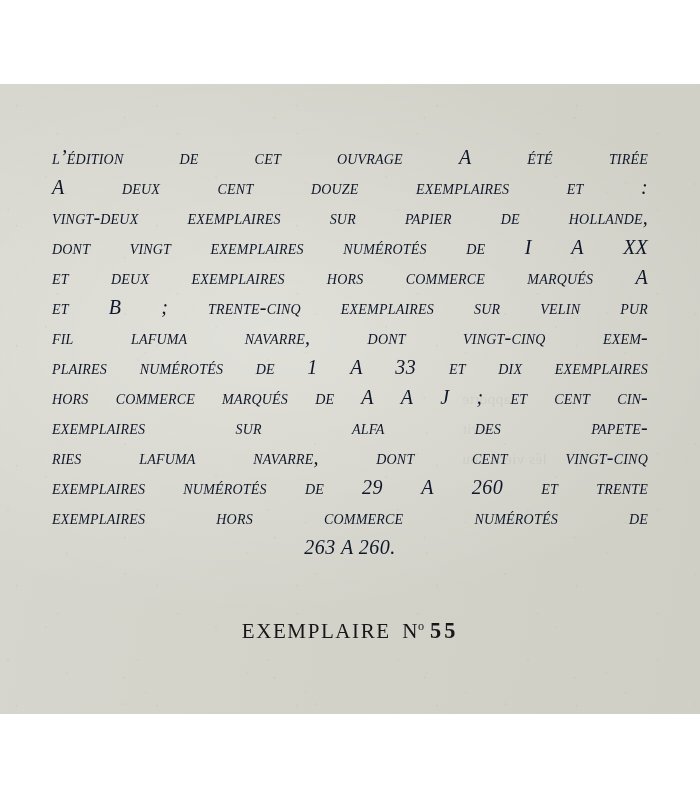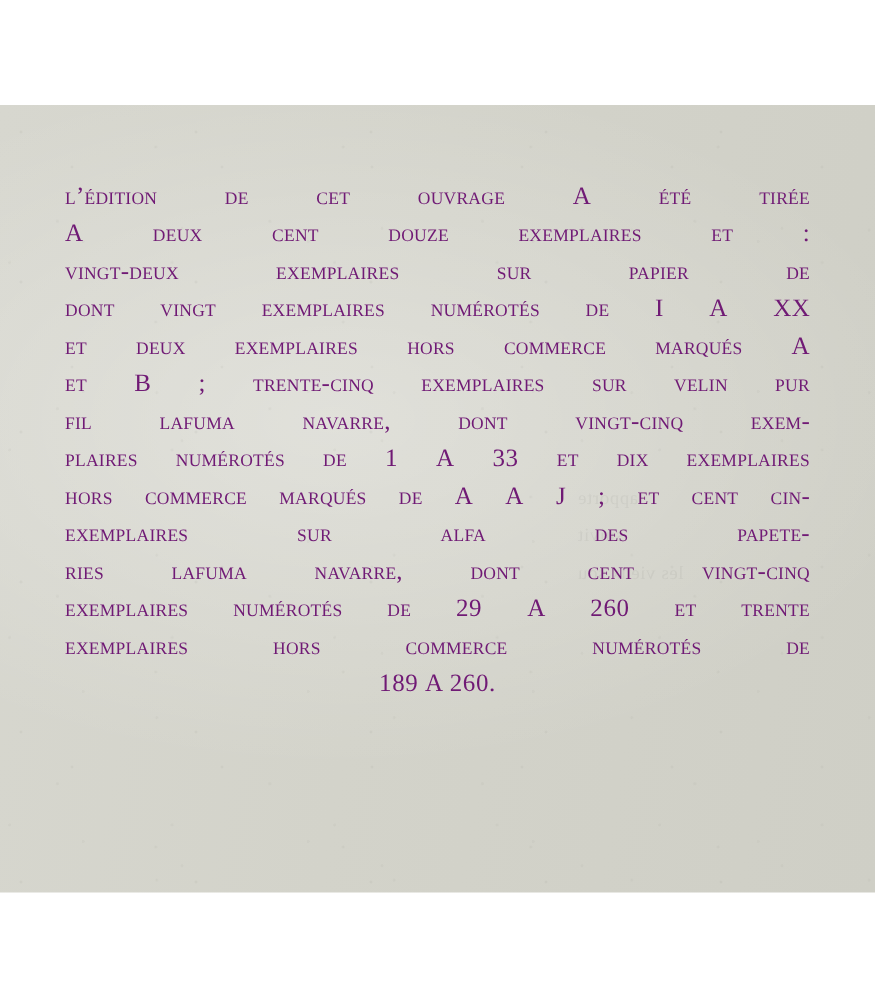--- a/index.html
+++ b/index.html
@@ -76,25 +76,26 @@
     left: 52px;
     top: 142px;
     width: 596px;
   }
 
   .colophon-line {
     display: block;
     height: 30px;
     line-height: 30px;
     white-space: nowrap;
-    color: #701a75;
+    color: #0f172a;
     font-size: 20px;
     font-variant: small-caps;
     text-transform: lowercase;
     letter-spacing: 0.2px;
+    font-style: italic;
   }
 
   
   .colophon-line.justify {
     display: flex;
     justify-content: space-between;
   }
   .colophon-line.justify > .w { white-space: pre; }
 
   .colophon-line.center {
@@ -168,20 +169,21 @@
         <span class="w">EXEMPLAIRES</span>
         <span class="w">ET</span>
         <span class="w">:</span>
       </div>
     <div class="colophon-line justify">
         <span class="w">VINGT-DEUX</span>
         <span class="w">EXEMPLAIRES</span>
         <span class="w">SUR</span>
         <span class="w">PAPIER</span>
         <span class="w">DE</span>
+        <span class="w">HOLLANDE,</span>
       </div>
     <div class="colophon-line justify">
         <span class="w">DONT</span>
         <span class="w">VINGT</span>
         <span class="w">EXEMPLAIRES</span>
         <span class="w">NUMÉROTÉS</span>
         <span class="w">DE</span>
         <span class="w"><span class="full-cap">I</span></span>
         <span class="w"><span class="full-cap">A</span></span>
         <span class="w"><span class="full-cap">XX</span></span>
@@ -262,17 +264,20 @@
         <span class="w">ET</span>
         <span class="w">TRENTE</span>
       </div>
     <div class="colophon-line justify">
         <span class="w">EXEMPLAIRES</span>
         <span class="w">HORS</span>
         <span class="w">COMMERCE</span>
         <span class="w">NUMÉROTÉS</span>
         <span class="w">DE</span>
       </div>
-    <div class="colophon-line center"><span class="fig">189</span> <span class="full-cap">A</span> <span class="fig">260.</span></div>
+    <div class="colophon-line center"><span class="fig">263</span> <span class="full-cap">A</span> <span class="fig">260.</span></div>
   </div>
 
+  <div class="copy-statement">
+    <span class="label">EXEMPLAIRE</span><span class="numero">&nbsp;&nbsp;<span>N</span><sup>o</sup></span><span class="copy-number">55</span>
+  </div>
 
 </div>
 
 </body></html>

